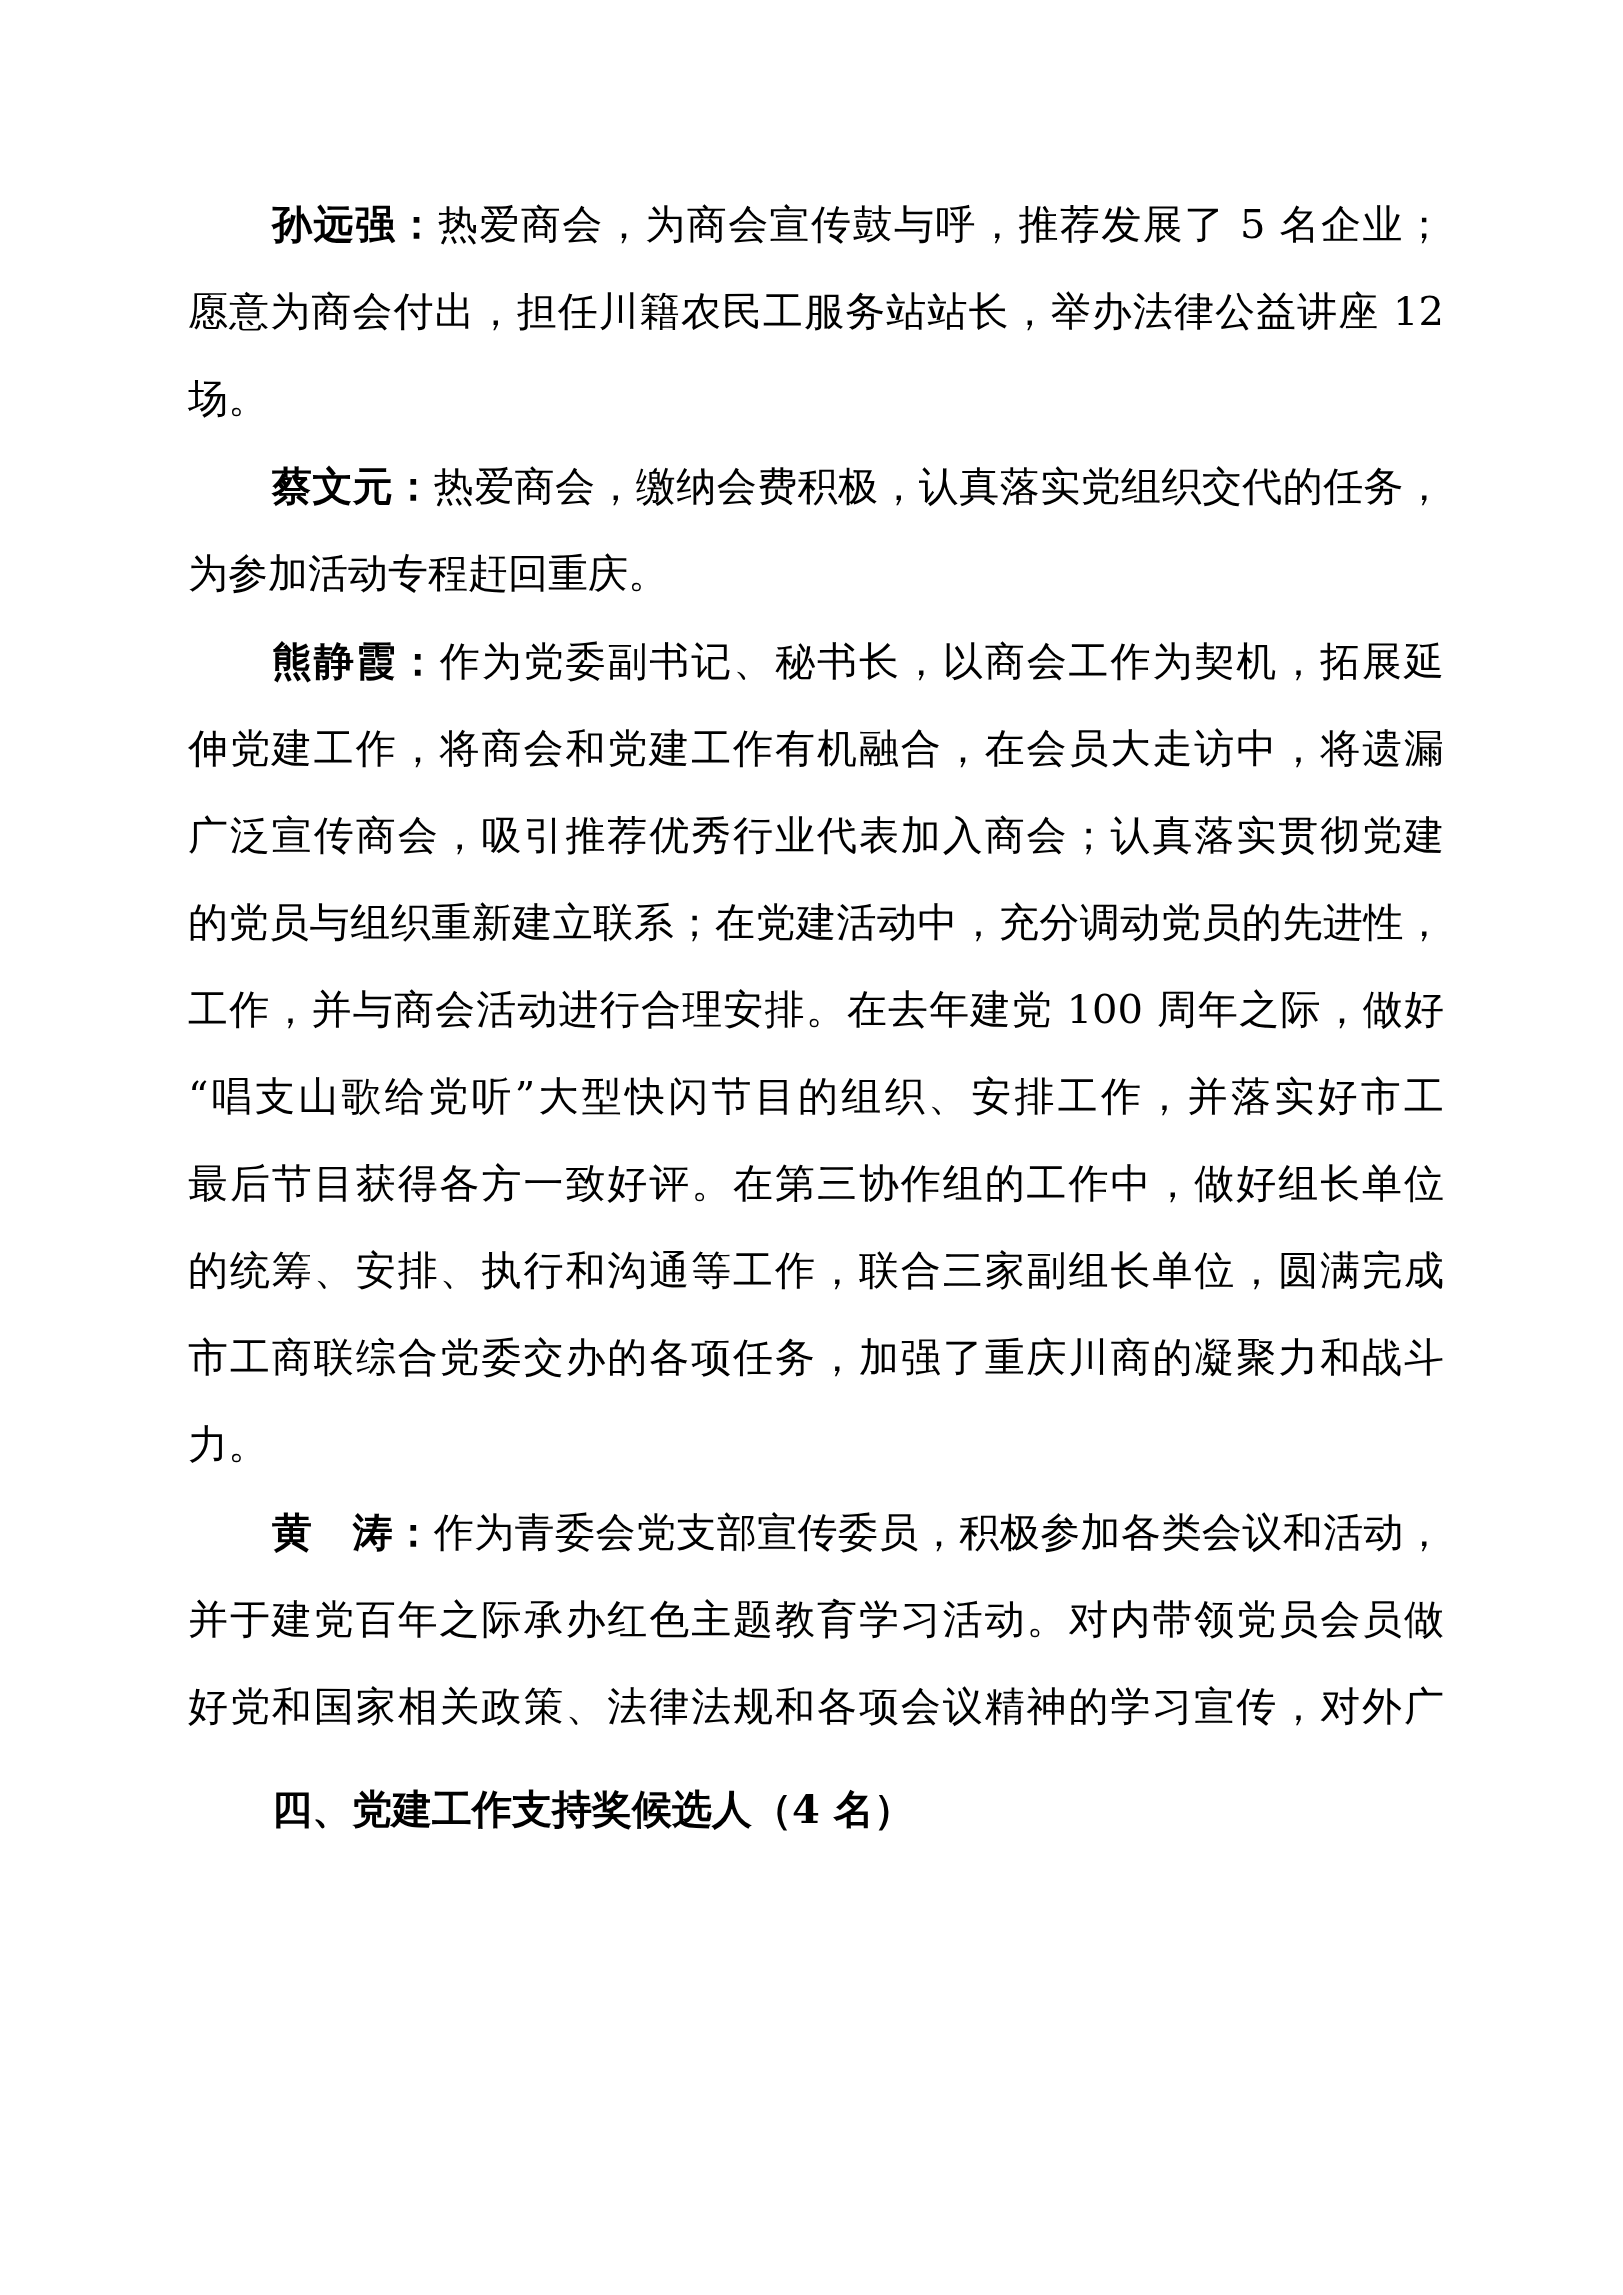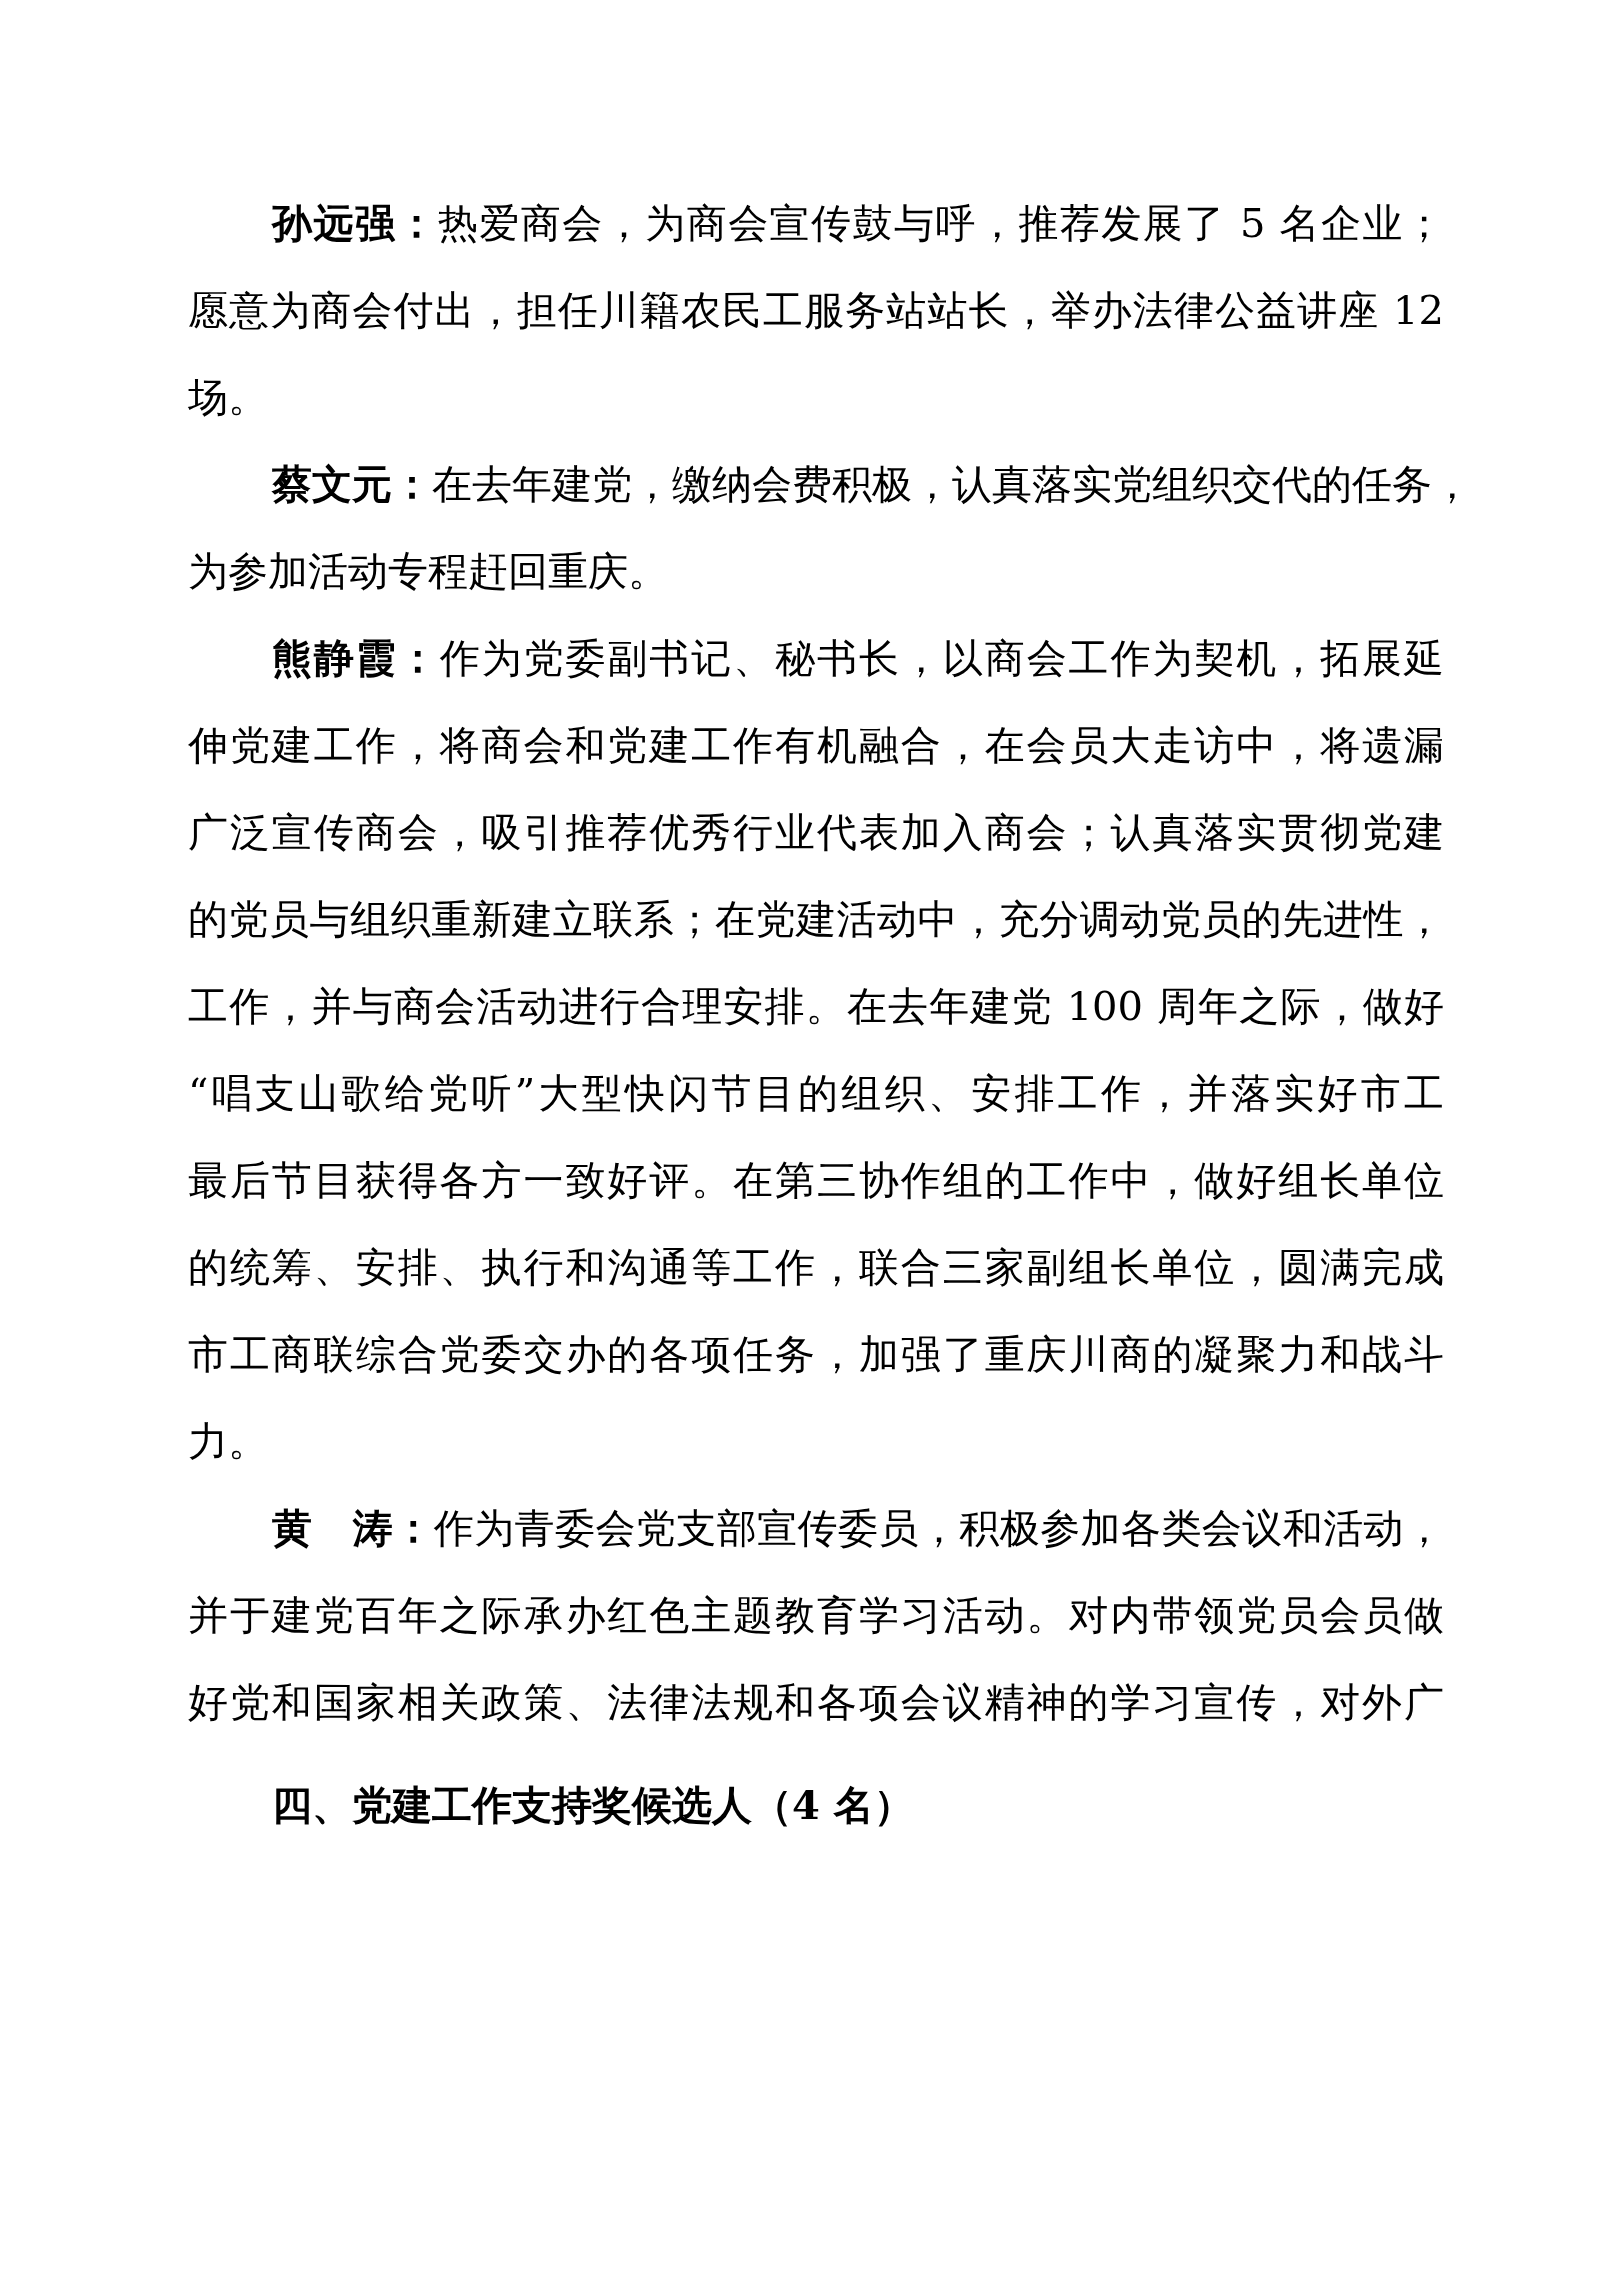--- a/index.html
+++ b/index.html
@@ -36,21 +36,20 @@
   }
   .line.first {
     text-indent: 84px;
   }
   .line.last {
     text-align-last: left;
     white-space: normal;
   }
   .leader {
     font-weight: 700;
-    font-family: Liberation Serif, serif;
   }
   .heading {
     display: block;
     margin-top: 15.3px;
     font-weight: 700;
     text-indent: 84px;
     text-align: right;
     text-align-last: left;
     white-space: nowrap;
   }
@@ -61,21 +60,21 @@
 <div class="page">
   <div class="content">
 
     <p class="para">
       <span class="line first"><b class="leader">孙远强：</b><span>热爱商会，为商会宣传鼓与呼，推荐发展了 5 名企业；</span></span>
       <span class="line">愿意为商会付出，担任川籍农民工服务站站长，举办法律公益讲座 12</span>
       <span class="line last">场。</span>
     </p>
 
     <p class="para">
-      <span class="line first"><b class="leader">蔡文元：</b><span>在去年建党，缴纳会费积极，认真落实党组织交代的任务，</span></span>
+      <span class="line first"><b class="leader">蔡文元：</b><span>热爱商会，缴纳会费积极，认真落实党组织交代的任务，</span></span>
       <span class="line last">为参加活动专程赶回重庆。</span>
     </p>
 
     <p class="para">
       <span class="line first"><b class="leader">熊静霞：</b><span>作为党委副书记、秘书长，以商会工作为契机，拓展延</span></span>
       <span class="line">伸党建工作，将商会和党建工作有机融合，在会员大走访中，将遗漏</span>
       <span class="line">广泛宣传商会，吸引推荐优秀行业代表加入商会；认真落实贯彻党建</span>
       <span class="line">的党员与组织重新建立联系；在党建活动中，充分调动党员的先进性，</span>
       <span class="line">工作，并与商会活动进行合理安排。在去年建党 100 周年之际，做好</span>
       <span class="line">“唱支山歌给党听”大型快闪节目的组织、安排工作，并落实好市工</span>

